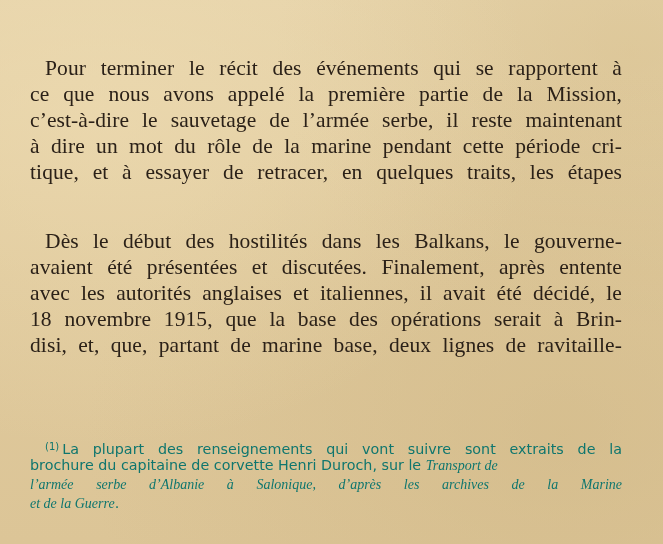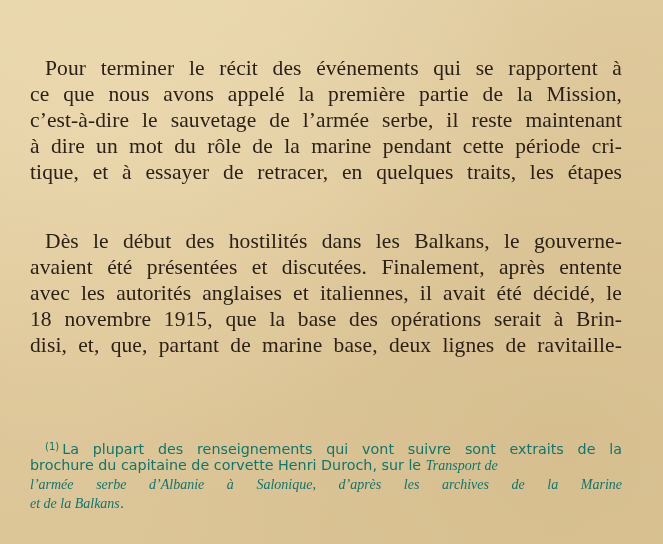--- a/index.html
+++ b/index.html
@@ -93,16 +93,16 @@
     <span class="line justify">avaient été présentées et discutées. Finalement, après entente</span>
     <span class="line justify">avec les autorités anglaises et italiennes, il avait été décidé, le</span>
     <span class="line justify">18 novembre 1915, que la base des opérations serait à Brin-</span>
     <span class="line justify">disi, et, que, partant de marine base, deux lignes de ravitaille-</span>
   </div>
 
   <div class="footnote">
     <span class="fn-line justify indent"><span class="fn-marker">(1)</span><span>La plupart des renseignements qui vont suivre sont extraits de la</span></span>
     <span class="fn-line justify" style="transform: scaleX(1); text-align: left; text-align-last: left;"><span>brochure du capitaine de corvette Henri Duroch, sur le </span><em class="it">Transport de</em></span>
     <span class="fn-line justify"><em class="it">l’armée serbe d’Albanie à Salonique, d’après les archives de la Marine</em></span>
-    <span class="fn-line"><em class="it">et de la </em><em class="it">Balkans</em><span>.</span></span>
+    <span class="fn-line"><em class="it">et de la </em><em class="it">Guerre</em><span>.</span></span>
   </div>
 
 </div>
 
 </body></html>

